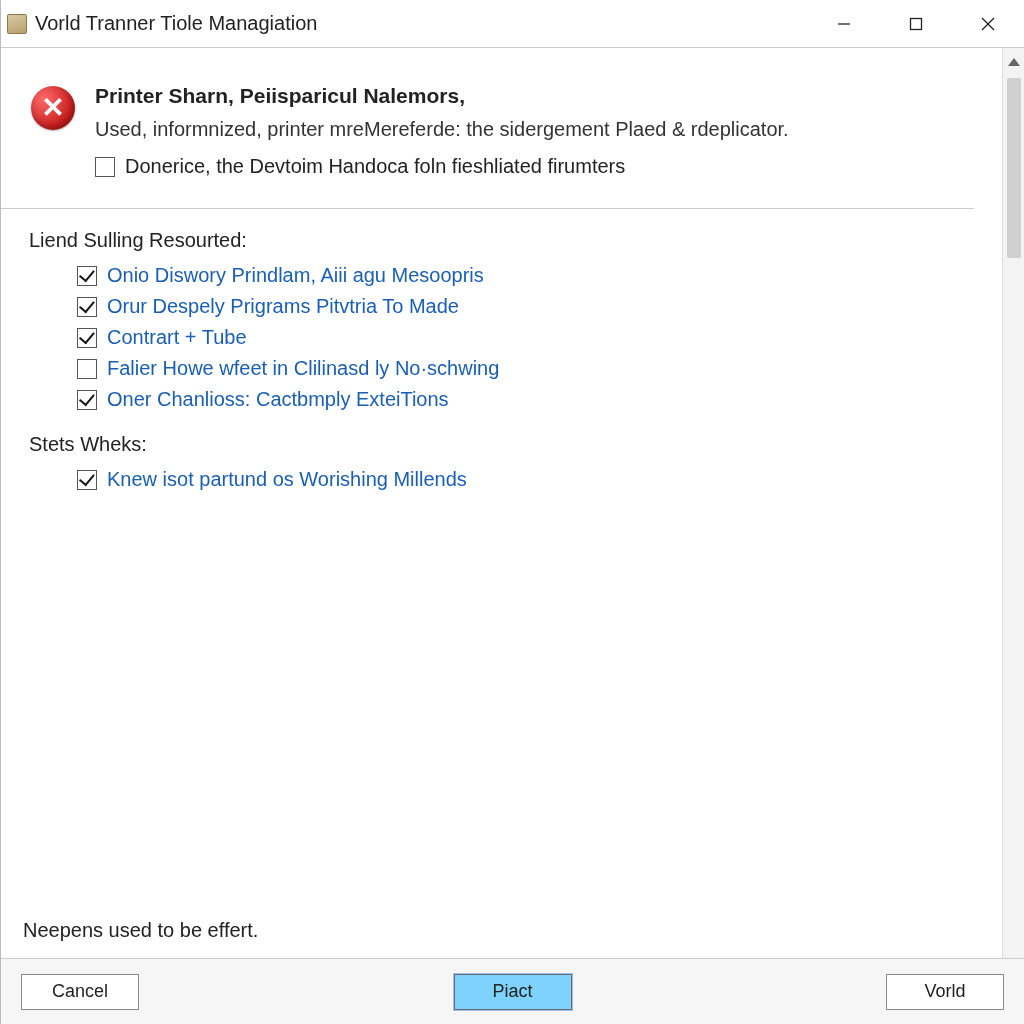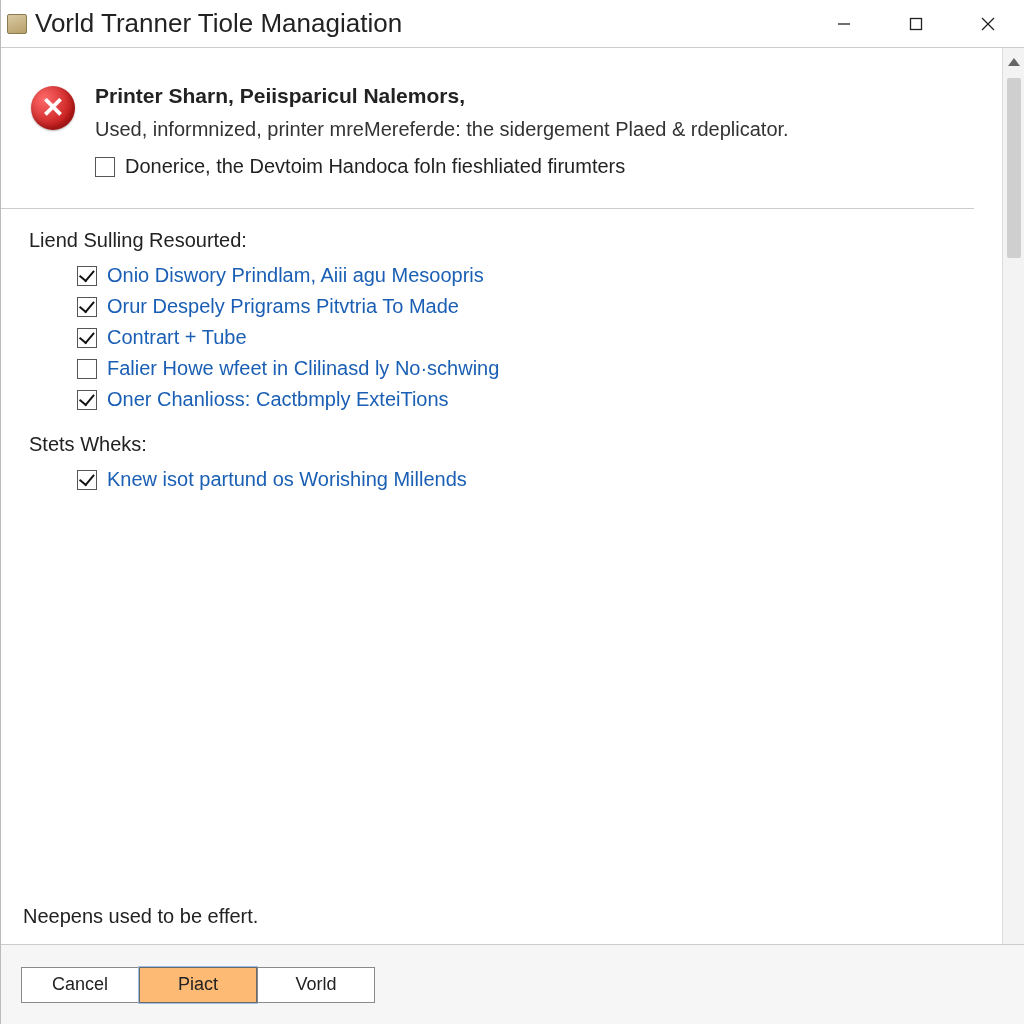--- a/index.html
+++ b/index.html
@@ -25,21 +25,21 @@
   }
   .titlebar .app-icon {
     width: 20px; height: 20px;
     margin: 0 8px 0 2px;
     background: linear-gradient(160deg,#d9c9a3,#b79f6a);
     border: 1px solid #8a7a50;
     border-radius: 2px;
   }
   .titlebar .title {
     flex: 0 0 auto;
-    font-size: 26px;
+    font-size: 20px;
     color: #222;
   }
   .titlebar .spacer { flex: 1; }
   .wbtn {
     width: 72px; height: 48px;
     display: flex; align-items: center; justify-content: center;
     font-size: 18px;
     color: #222;
   }
   .wbtn svg { width: 14px; height: 14px; stroke: currentColor; stroke-width: 1.3; fill: none; }
@@ -150,40 +150,40 @@
 
   .footer-note {
     position: absolute;
     bottom: 16px;
     left: 22px;
     font-size: 20px;
     color: #222;
   }
 
   .button-row {
-    height: 80px;
+    height: 66px;
     border-top: 1px solid #ccc;
     background: #f6f6f6;
-    display: flex; align-items: center; justify-content: flex-start;
+    display: flex; align-items: center; justify-content: space-between;
     padding: 0 20px;
   }
   .btn {
     min-width: 118px;
     height: 36px;
     background: #fff;
     border: 1px solid #8a8a8a;
     font-size: 18px;
     color: #222;
     display: flex; align-items: center; justify-content: center;
     padding: 0 18px;
   }
   .btn.default {
     border: 1px solid #6a6a6a;
     box-shadow: 0 0 0 1px #9fbfe6;
-    background: #fdba74;
+    background: #7dd3fc;
   }
 </style>
 </head>
 <body>
 
 <div class="window">
 
   <div class="titlebar">
     <div class="app-icon"></div>
     <div class="title">Vorld Tranner Tiole Managiation</div>

